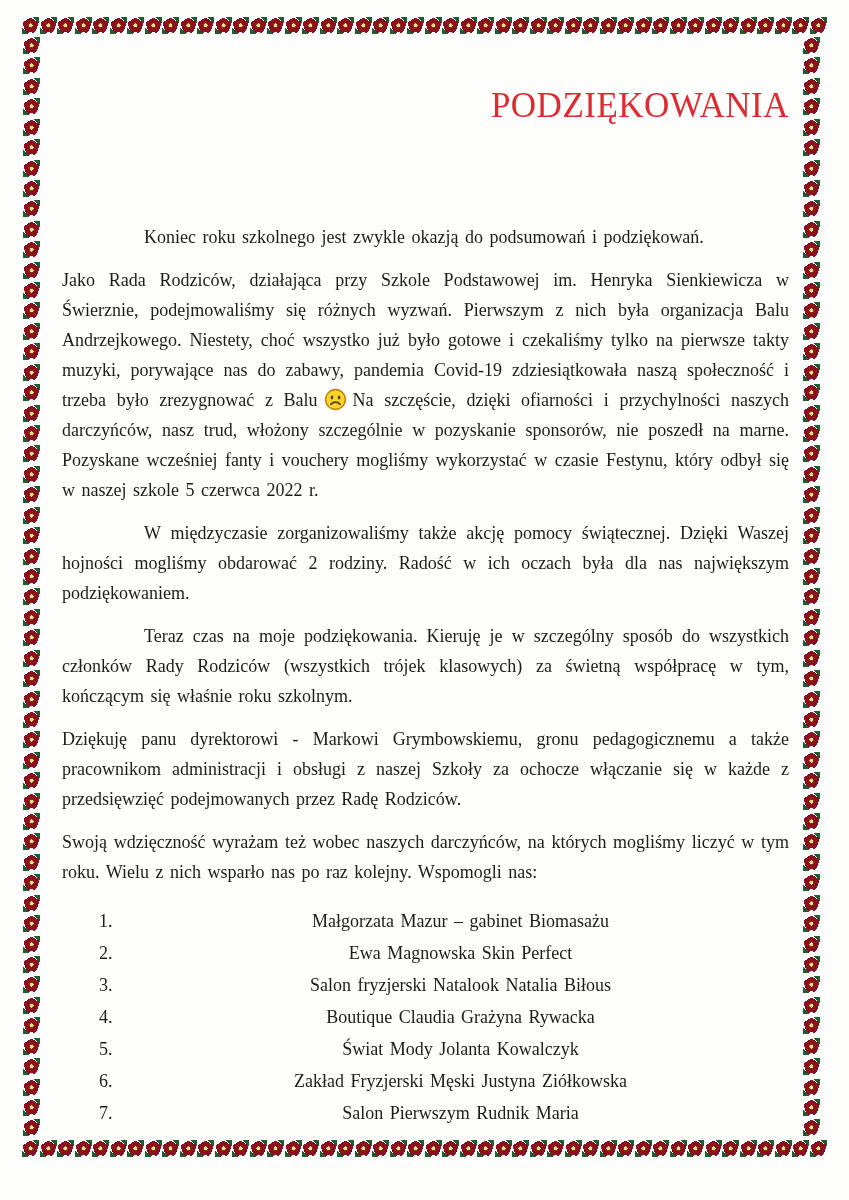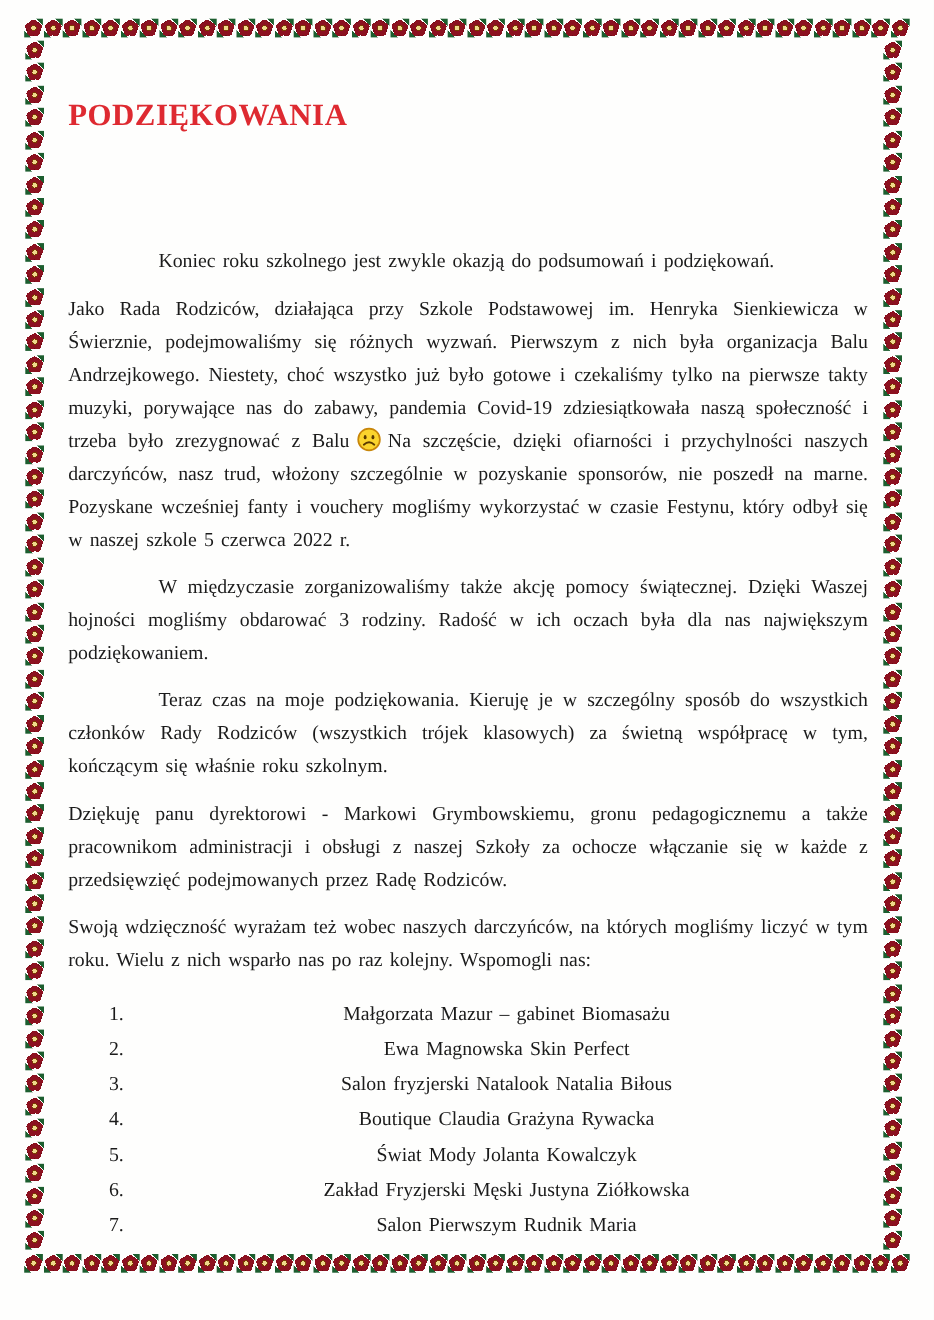--- a/index.html
+++ b/index.html
@@ -42,23 +42,23 @@
       linear-gradient(225deg, var(--leaf-green) 0 4.5px, transparent 4.5px),
       linear-gradient(45deg,  var(--leaf-green) 0 4.5px, transparent 4.5px);
   }
   
   .content{
     position:absolute;left:62px;right:60px;top:86px;
     font-size:18px;line-height:30px;word-spacing:2px;
   }
   .title{
     margin:0 0 96px 0;
-    text-align:left;
-    font-size:28px;line-height:40px;
-    font-weight:bold;letter-spacing:.5px;
+    text-align:right;
+    font-size:35px;line-height:40px;
+    font-weight:normal;letter-spacing:.5px;
     color:var(--title-red);
     word-spacing:0;
   }
   .par{margin:0 0 13px 0;text-align:justify;}
   .indent{text-indent:82px;}
   .emoji{display:inline-block;margin:0 6px;vertical-align:-5px;line-height:0;}
   .sponsors{
     margin:6px 0 0 0;
     padding:0 0 0 57px;
     list-style:decimal outside;
@@ -290,21 +290,21 @@
 
     <p class="par indent">Koniec roku szkolnego jest zwykle okazją do podsumowań i podziękowań.</p>
 
     <p class="par"><span>Jako Rada Rodziców, działająca przy Szkole Podstawowej im. Henryka Sienkiewicza w Świerznie, podejmowaliśmy się różnych wyzwań. Pierwszym z nich była organizacja Balu Andrzejkowego. Niestety, choć wszystko już było gotowe i czekaliśmy tylko na pierwsze takty muzyki, porywające nas do zabawy, pandemia Covid-19 zdziesiątkowała naszą społeczność i trzeba było zrezygnować z Balu</span><span class="emoji"><svg width="23" height="23" viewBox="0 0 24 24" aria-hidden="true">
           <circle cx="12" cy="12" r="10.3" fill="var(--emoji-yellow)" stroke="var(--emoji-outline)" stroke-width="1.6"></circle>
           <ellipse cx="8.3" cy="9.8" rx="1.35" ry="2.1" fill="#5B3A00"></ellipse>
           <ellipse cx="15.7" cy="9.8" rx="1.35" ry="2.1" fill="#5B3A00"></ellipse>
           <path d="M7 17 Q12 12.4 17 17" fill="none" stroke="#5B3A00" stroke-width="1.7" stroke-linecap="round"></path>
         </svg></span><span>Na szczęście, dzięki ofiarności i przychylności naszych darczyńców, nasz trud, włożony szczególnie w pozyskanie sponsorów, nie poszedł na marne. Pozyskane wcześniej fanty i vouchery mogliśmy wykorzystać w czasie Festynu, który odbył się w naszej szkole 5 czerwca 2022 r.</span></p>
 
-    <p class="par indent">W międzyczasie zorganizowaliśmy także akcję pomocy świątecznej. Dzięki Waszej hojności mogliśmy obdarować 3 rodziny. Radość w ich oczach była dla nas największym podziękowaniem.</p>
+    <p class="par indent">W międzyczasie zorganizowaliśmy także akcję pomocy świątecznej. Dzięki Waszej hojności mogliśmy obdarować 2 rodziny. Radość w ich oczach była dla nas największym podziękowaniem.</p>
 
     <p class="par indent">Teraz czas na moje podziękowania. Kieruję je w szczególny sposób do wszystkich członków Rady Rodziców (wszystkich trójek klasowych) za świetną współpracę w tym, kończącym się właśnie roku szkolnym.</p>
 
     <p class="par">Dziękuję panu dyrektorowi - Markowi Grymbowskiemu, gronu pedagogicznemu a także pracownikom administracji i obsługi z naszej Szkoły za ochocze włączanie się w każde z przedsięwzięć podejmowanych przez Radę Rodziców.</p>
 
     <p class="par" style="margin-bottom:20px">Swoją wdzięczność wyrażam też wobec naszych darczyńców, na których mogliśmy liczyć w tym roku. Wielu z nich wsparło nas po raz kolejny. Wspomogli nas:</p>
 
     <ol class="sponsors">
       <li>Małgorzata Mazur – gabinet Biomasażu</li>
       <li>Ewa Magnowska Skin Perfect</li>

